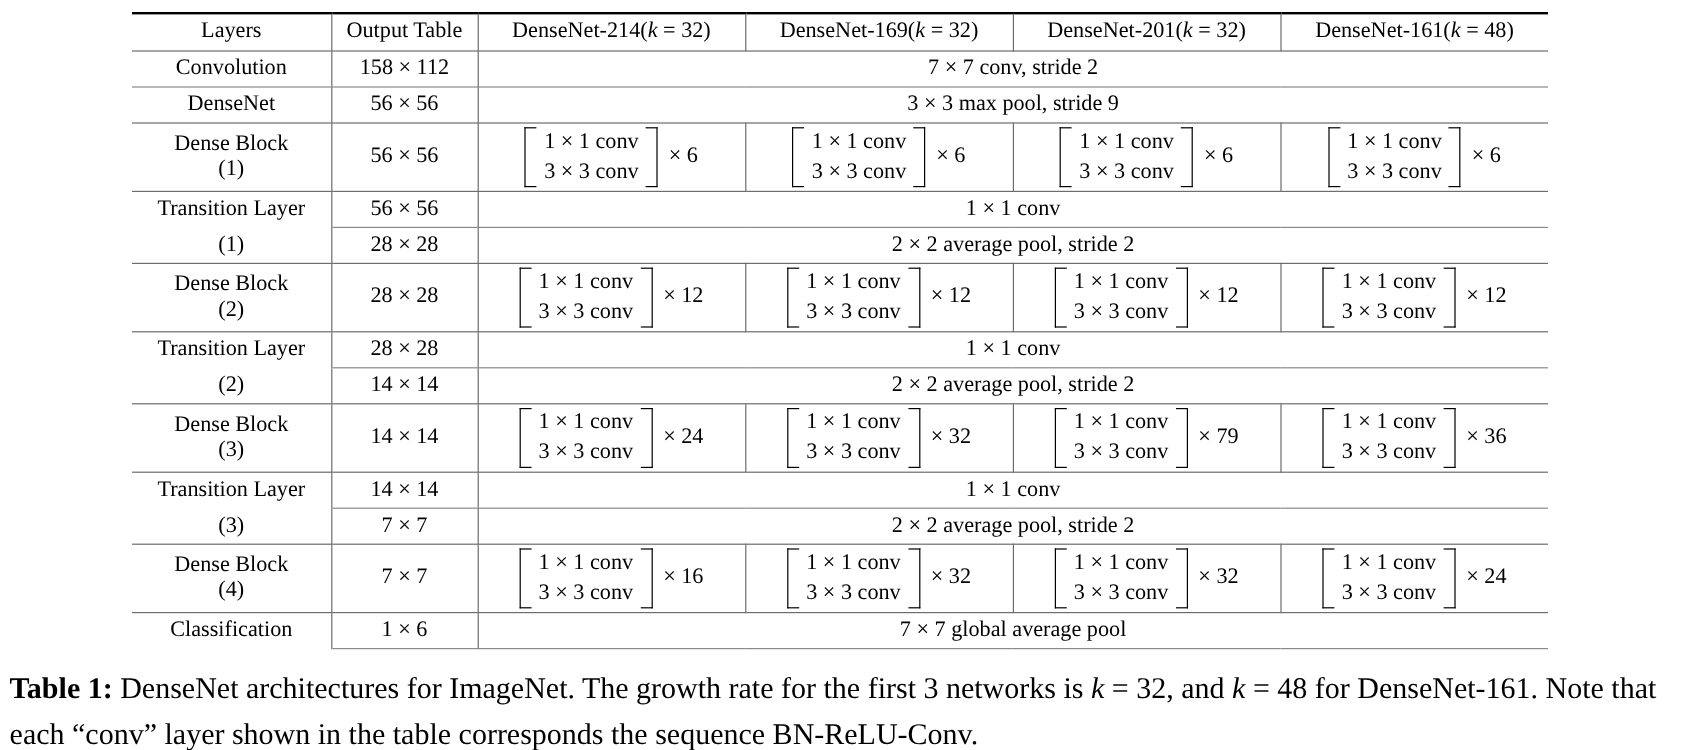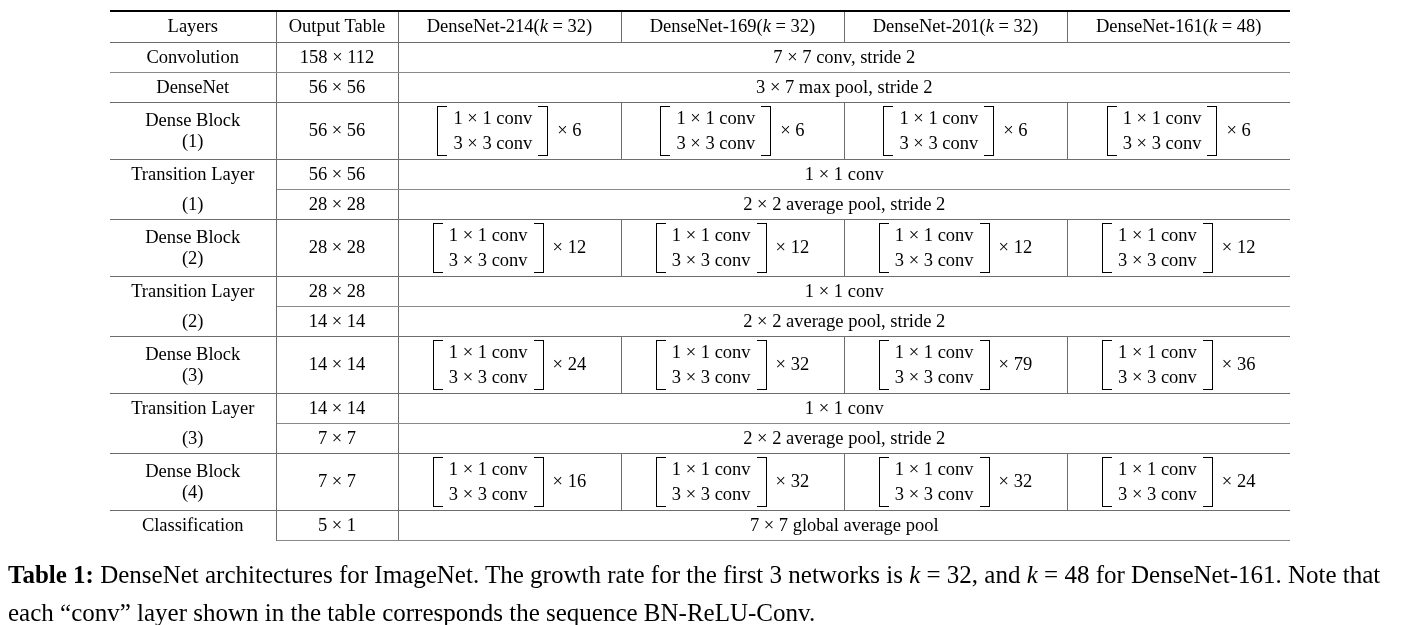--- a/index.html
+++ b/index.html
@@ -149,21 +149,21 @@
 
       <tr>
         <td class="r-cell rule-thin vr">Convolution</td>
         <td class="r-cell rule-thin vr">158 × 112</td>
         <td class="r-cell rule-thin" colspan="4">7 × 7 conv, stride 2</td>
       </tr>
 
       <tr>
         <td class="r-cell rule-mid vr">DenseNet</td>
         <td class="r-cell rule-mid vr">56 × 56</td>
-        <td class="r-cell rule-mid" colspan="4">3 × 7 max pool, stride 2</td>
+        <td class="r-cell rule-mid" colspan="4">3 × 3 max pool, stride 9</td>
       </tr>
 
       <tr>
         <td class="blk-cell rule-mid vr">
           <div>Dense Block</div>
           <div>(1)</div>
         </td>
         <td class="blk-cell rule-mid vr">56 × 56</td>
         <td class="blk-cell rule-mid vr">
           <div class="blockwrap">
@@ -427,21 +427,21 @@
               </div>
               <div class="bk bk-r"></div>
             </div>
             <span class="mult">× 24</span>
           </div>
         </td>
       </tr>
 
       <tr>
         <td class="r-cell vr">Classification</td>
-        <td class="r-cell rule-thin vr">5 × 1</td>
+        <td class="r-cell rule-thin vr">1 × 6</td>
         <td class="r-cell rule-thin" colspan="4">7 × 7 global average pool</td>
       </tr>
 
     </tbody>
       </table>
   </div>
 
   <div id="caption">
     <span class="cap-label">Table 1:</span><span> DenseNet architectures for ImageNet. The growth rate for the first 3 networks is </span><i class="mv">k</i><span> = 32, and </span><i class="mv">k</i><span> = 48 for DenseNet-161. Note that each “conv” layer shown in the table corresponds the sequence BN-ReLU-Conv.</span>
   </div>

